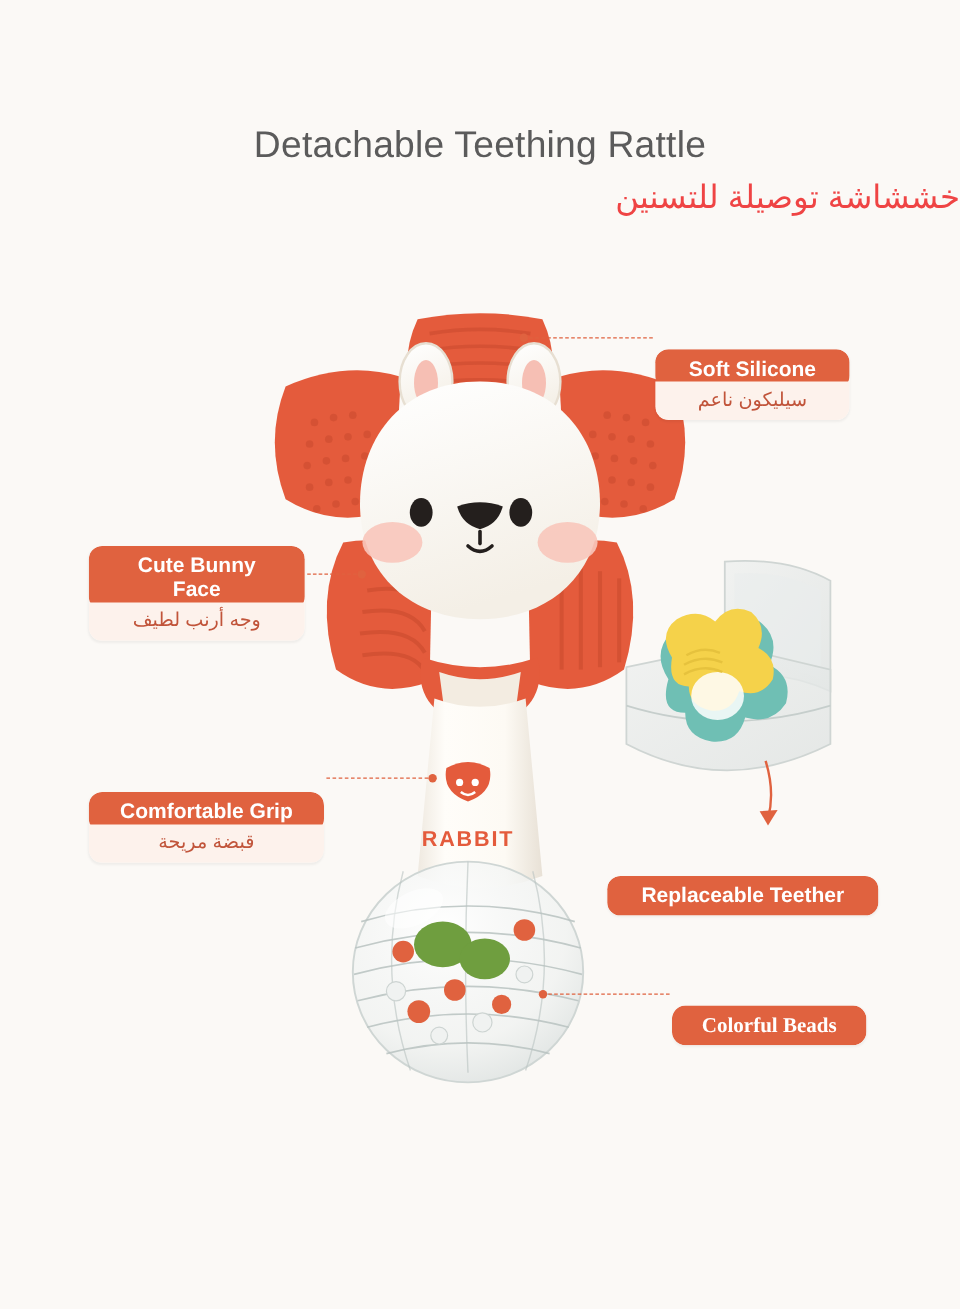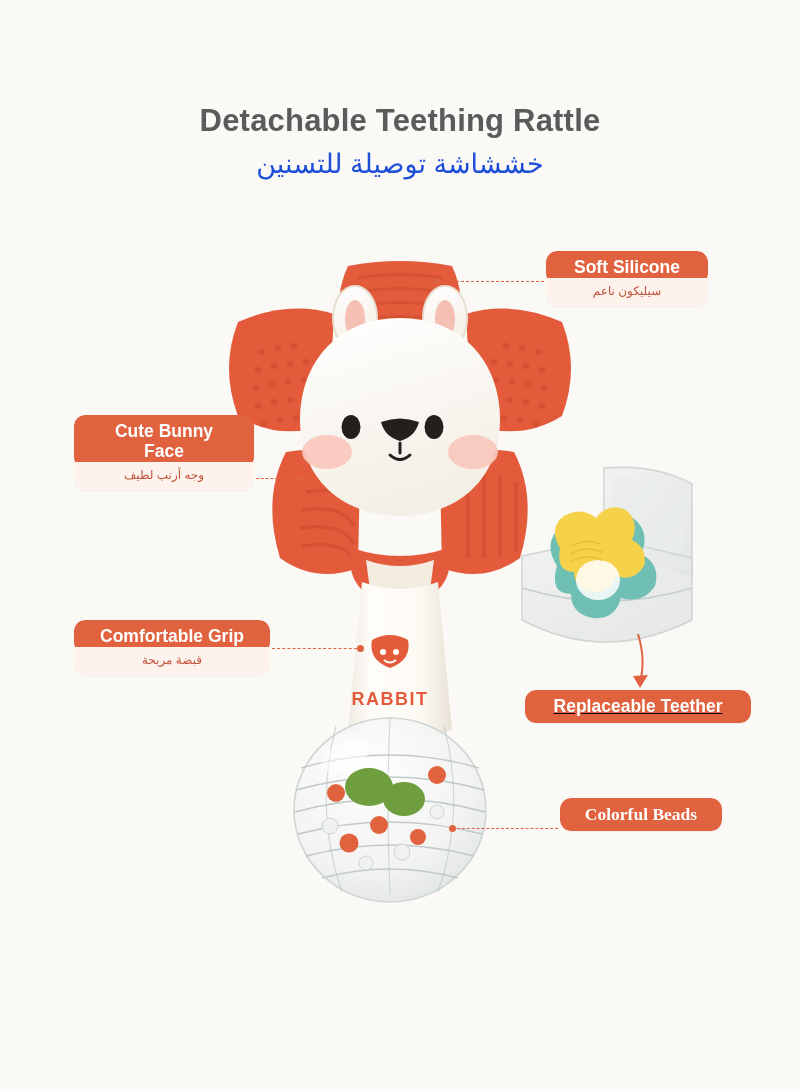--- a/index.html
+++ b/index.html
@@ -21,69 +21,70 @@
   }
 
   
   .title-en {
     position: absolute;
     top: 103px;
     left: 0;
     width: 800px;
     text-align: center;
     font-size: 31px;
-    font-weight: bold;
+    font-weight: normal;
     color: #5b5b5b;
     letter-spacing: 0.2px;
   }
   .title-ar {
     position: absolute;
     top: 148px;
     left: 0;
     width: 800px;
-    text-align: center;
+    text-align: right;
     font-size: 27px;
-    color: #1d4ed8;
+    color: #ef4444;
     direction: rtl;
   }
 
   
   .callout {
     position: absolute;
     border-radius: 11px;
     overflow: hidden;
     box-shadow: 0 1px 2px rgba(0,0,0,0.05);
+    margin-top: 40px;
   }
   .callout .top {
     background: #e0623f;
     color: #ffffff;
     font-size: 17.5px;
     font-weight: bold;
     padding: 6px 13px 7px 13px;
     text-align: center;
     line-height: 1.15;
     border-radius: 11px;
   }
   .callout .bot {
     background: #fdf2ec;
     color: #c1543a;
-    font-size: 12px;
+    font-size: 16px;
     padding: 6px 13px 7px 13px;
     text-align: center;
     direction: rtl;
     line-height: 1.2;
     border-radius: 0 0 11px 11px;
     margin-top: -6px;
   }
 
   
   #callout-soft-silicone { top: 251px; left: 546px; width: 162px; }
   #callout-cute-bunny     { top: 415px; left: 74px;  width: 180px; }
   #callout-grip           { top: 620px; left: 74px;  width: 196px; }
-  #callout-teether        { top: 690px; left: 525px; width: 226px; text-decoration: underline; }
+  #callout-teether        { top: 690px; left: 506px; width: 226px; }
   #callout-beads          { top: 798px; left: 560px; width: 162px; font-family: Liberation Serif, serif; }
 
   
   .leader {
     position: absolute;
     border-top: 1.6px dashed #e0623f;
     height: 0;
   }
   .dot {
     position: absolute;

